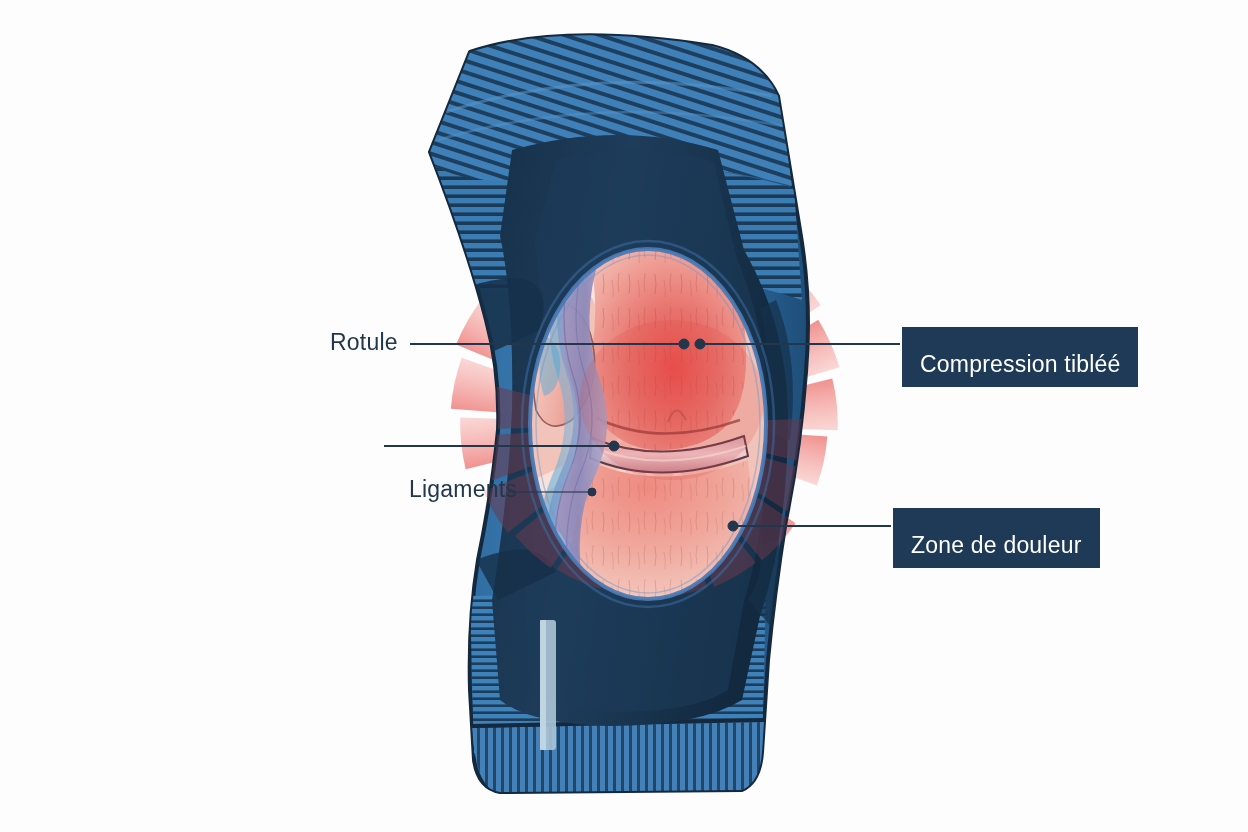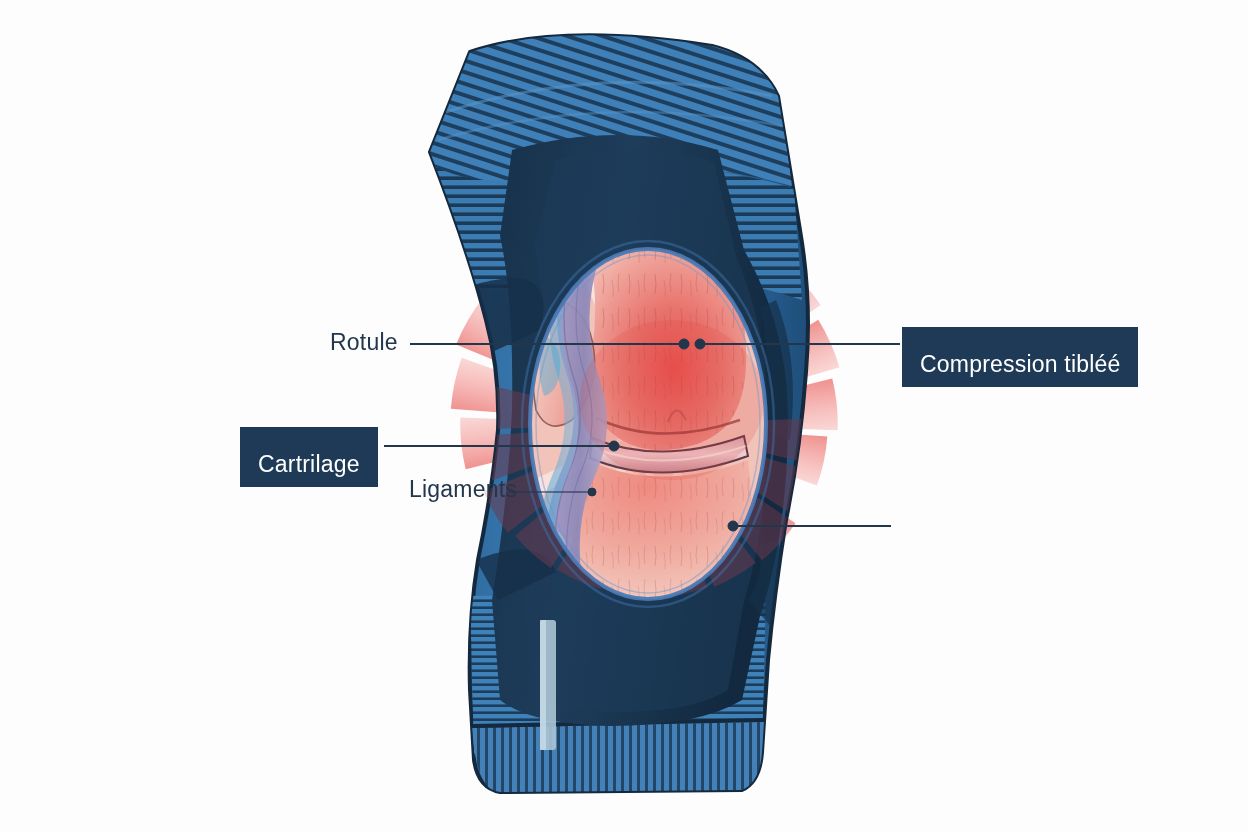--- a/index.html
+++ b/index.html
@@ -323,21 +323,21 @@
         <line x1="700" y1="344" x2="900" y2="344" stroke="#22364c" stroke-width="1.8" opacity="1"></line>
         <circle cx="700" cy="344" r="5" fill="#22364c"></circle>
         <line x1="733" y1="526" x2="891" y2="526" stroke="#22364c" stroke-width="1.8" opacity="1"></line>
         <circle cx="733" cy="526" r="5" fill="#22364c"></circle>
       </g>
   </svg>
 
   <div class="labels-layer">
     <div class="label plain" id="lbl-rotule">Rotule</div>
 
-    <div class="label boxed" id="lbl-cartrilage">Cartrilage</div>
 
     <div class="label plain" id="lbl-ligaments">Ligaments</div>
 
     <div class="label boxed" id="lbl-compression">Compression tibléé</div>
 
+    <div class="label boxed" id="lbl-zone">Zone de douleur</div>
   </div>
 
 </div>
 
 </body></html>

